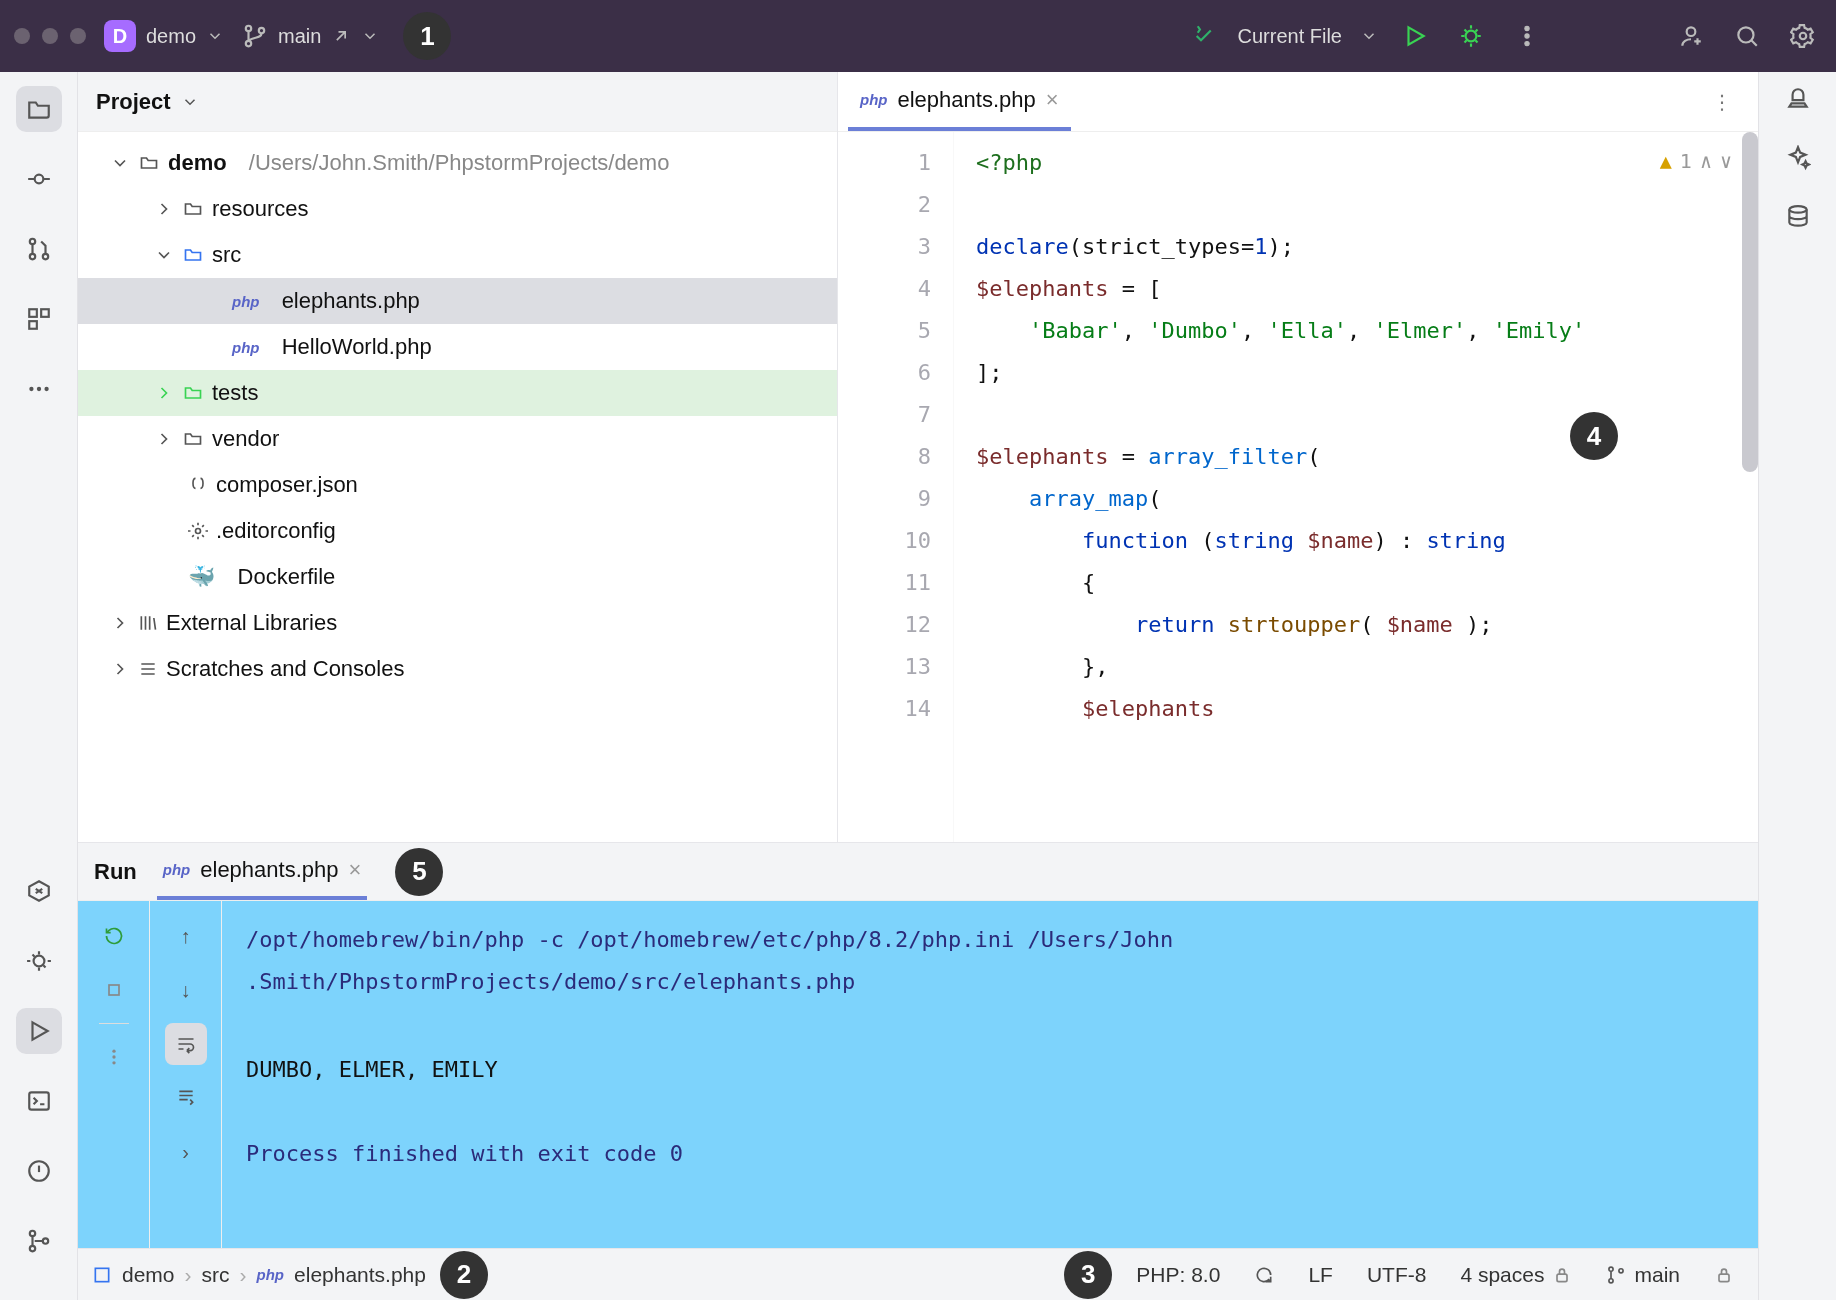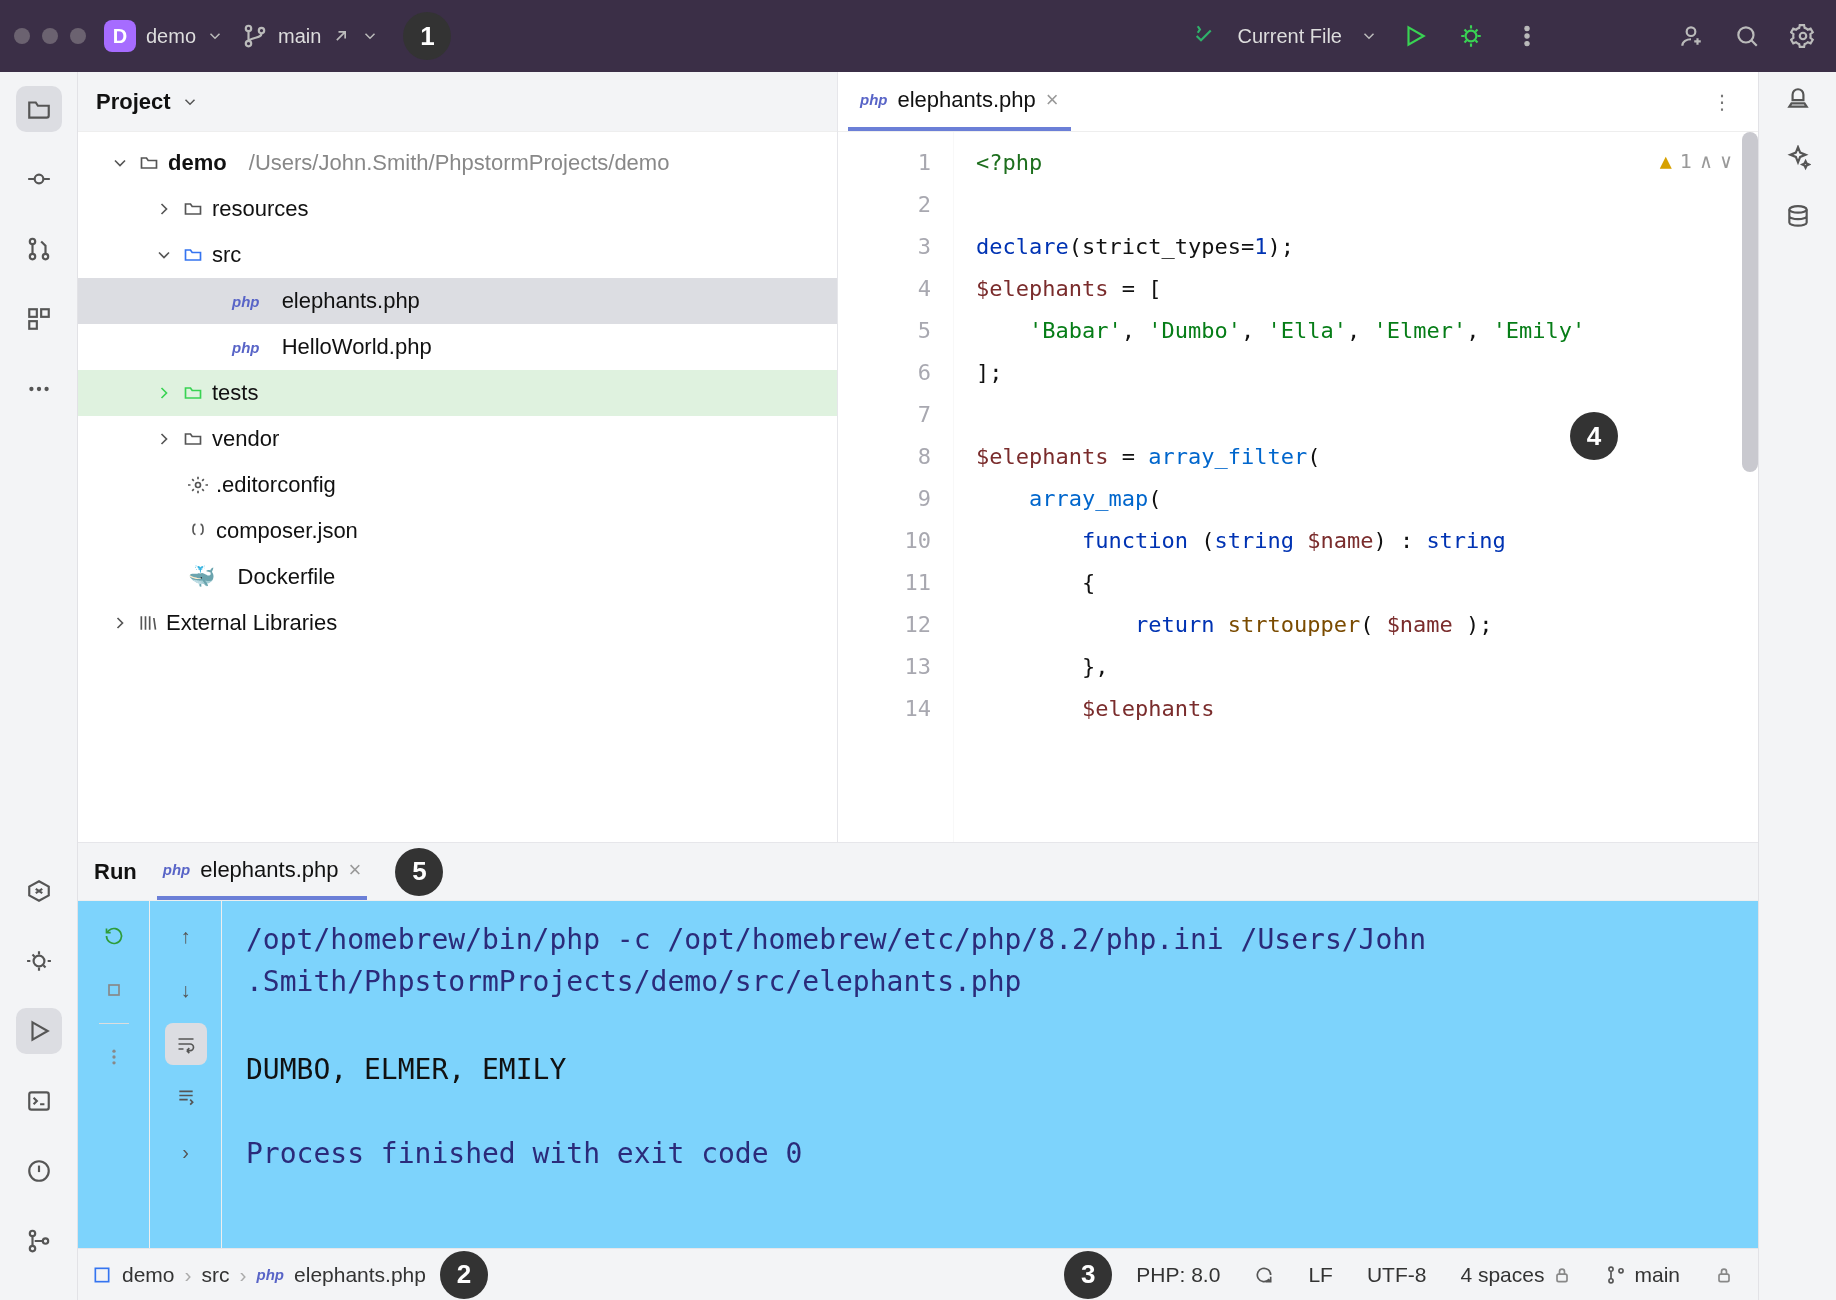--- a/index.html
+++ b/index.html
@@ -62,21 +62,21 @@
   
   .run-panel { height:406px; border-top:1px solid #e6e6ea; display:flex; background:#7dd3fc; position:relative; }
   .run-header { position:absolute; top:0; left:0; right:0; height:58px; display:flex; align-items:center; padding:0 16px; border-bottom:1px solid #eee; gap:20px; background:#f3f4f6; }
   .run-header .title { font-weight:700; font-size:22px; }
   .run-header .rtab { display:flex; align-items:center; gap:10px; height:100%; border-bottom:4px solid #6b7fd7; padding:0 6px; font-size:22px; }
   .run-body { margin-top:58px; display:flex; width:100%; }
   .run-tools { width:72px; display:flex; flex-direction:column; align-items:center; gap:12px; padding-top:14px; border-right:1px solid #eee; }
   .run-tools2 { width:72px; display:flex; flex-direction:column; align-items:center; gap:12px; padding-top:14px; border-right:1px solid #eee; }
   .tool-b { width:42px; height:42px; display:flex; align-items:center; justify-content:center; border-radius:8px; color:#555; }
   .tool-b.sel { background:#dcdde2; }
-  .console { flex:1; font-family: Menlo, Consolas, monospace; font-size:28px; line-height:42px; padding:18px 24px; color:#2b2b7a; }
+  .console { flex:1; font-family: Menlo, Consolas, monospace; font-size:22px; line-height:42px; padding:18px 24px; color:#2b2b7a; }
   .console .out { color:#111;margin-top:46px; }
 
   
   .status { height:52px; border-top:1px solid #e6e6ea; background:#f3f4f6; display:flex; align-items:center; padding:0 14px; gap:14px; font-size:21px; color:#333; }
   .status .crumb { display:flex; align-items:center; gap:10px; }
   .status .sep { color:#aaa; }
   .status .grow { flex:1; }
   .status .cell { display:flex; align-items:center; gap:8px; padding:0 10px; }
 
   
@@ -300,42 +300,52 @@
                 <path d="M9 6l6 6-6 6"></path>
               </svg>
               <svg class="folder-ic" viewBox="0 0 24 24" fill="none" stroke="#555" stroke-width="2">
                 <path d="M3 6h6l2 3h10v9H3z"></path>
               </svg>
               <span>vendor</span>
             </div>
           <div class="node">
               <span class="ind" style="width:92px"></span>
               <svg class="sm" viewBox="0 0 24 24" fill="none" stroke="#555" stroke-width="2">
+                <path d="M9 4c-3 0-3 4-3 6s0 6 3 6M15 4c3 0 3 4 3 6s0 6-3 6"></path>
+              </svg>
+              <span>composer.json</span>
+            </div>
+          <div class="node">
+              <span class="ind" style="width:92px"></span>
+              <svg class="sm" viewBox="0 0 24 24" fill="none" stroke="#555" stroke-width="2">
                 <circle cx="12" cy="12" r="3"></circle>
                 <path d="M12 2v3M12 19v3M3 12H0M24 12h-3M5 5l2 2M17 17l2 2M5 19l2-2M17 7l2-2"></path>
               </svg>
               <span>.editorconfig</span>
             </div>
-          <div class="node">
-              <span class="ind" style="width:92px"></span>
-              <svg class="sm" viewBox="0 0 24 24" fill="none" stroke="#555" stroke-width="2">
-                <path d="M9 4c-3 0-3 4-3 6s0 6 3 6M15 4c3 0 3 4 3 6s0 6-3 6"></path>
-              </svg>
-              <span>composer.json</span>
-            </div>
           <div class="node"><span class="ind" style="width:92px"></span><span class="dockerico">🐳</span>&nbsp;<span>Dockerfile</span></div>
           <div class="node">
               <span class="ind" style="width:14px"></span>
               <svg class="sm" viewBox="0 0 24 24" fill="none" stroke="#555" stroke-width="2">
                 <path d="M9 6l6 6-6 6"></path>
               </svg>
               <svg class="sm" viewBox="0 0 24 24" fill="none" stroke="#555" stroke-width="2">
                 <path d="M4 4v16M9 4v16M14 4v16M19 6l2 14"></path>
               </svg>
               <span>External Libraries</span>
+            </div>
+          <div class="node">
+              <span class="ind" style="width:14px"></span>
+              <svg class="sm" viewBox="0 0 24 24" fill="none" stroke="#555" stroke-width="2">
+                <path d="M9 6l6 6-6 6"></path>
+              </svg>
+              <svg class="sm" viewBox="0 0 24 24" fill="none" stroke="#555" stroke-width="2">
+                <path d="M4 6h16M4 12h16M4 18h16"></path>
+              </svg>
+              <span>Scratches and Consoles</span>
             </div>
         </div>
       </div>
 
       <div class="editor-pane">
         <div class="tabs">
           <div class="tab">
             <span class="php-ic">php</span>
             <span>elephants.php</span>
             <span class="close">×</span>

